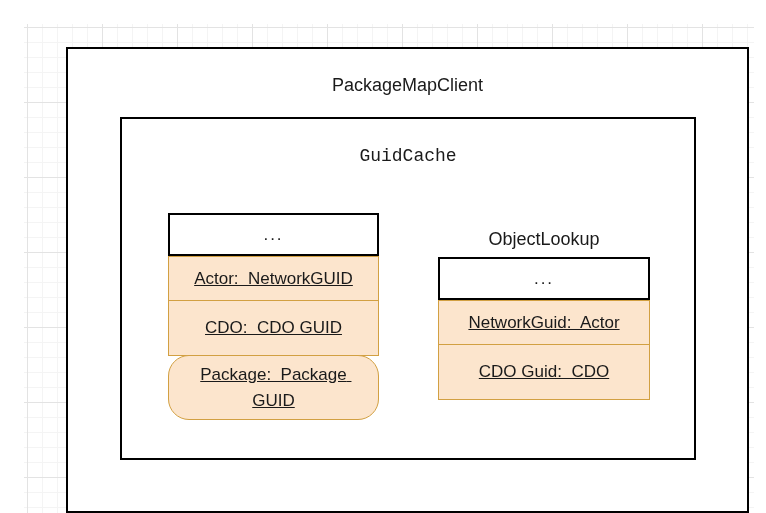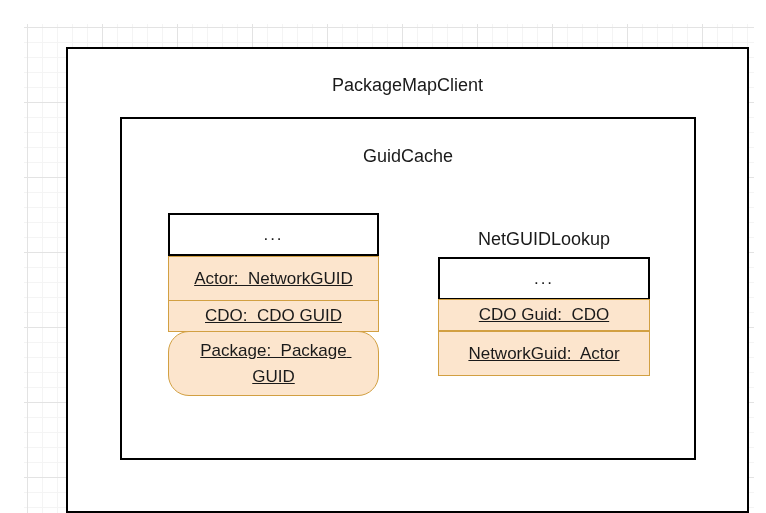--- a/index.html
+++ b/index.html
@@ -40,20 +40,21 @@
     width: 576px; height: 343px;
     background: #ffffff;
     border: 2px solid #000000;
   }
   .inner-title {
     position: absolute;
     left: 0; right: 0; top: 14px;
     text-align: center;
     font-size: 18px;
     line-height: 22px;
+    font-family: Liberation Mono, monospace;
   }
   .table-group {
     position: absolute;
     top: 177px;
   }
   .table-group.left  { left: 132px; width: 235px; }
   .table-group.right { left: 402px; width: 236px; }
   .table-label {
     height: 28px;
     line-height: 28px;
@@ -79,21 +80,21 @@
     align-items: center;
     justify-content: center;
     text-align: center;
     font-size: 17px;
     line-height: 26px;
     white-space: pre-wrap;
     padding: 0 8px;
     text-decoration: underline;
   }
   .table-row.r1 { height: 45px; margin-top: 0; }
-  .table-row.r2 { height: 32px; }
+  .table-row.r2 { height: 56px; }
   .table-row.r3 { height: 65px; border-radius: 21px; }
   .watermark {
     position: absolute;
     left: 558px; top: 461px;
     font-size: 20px;
     letter-spacing: 1px;
     color: rgba(168,168,168,0.75);
     text-shadow: 1px 1px 0 rgba(255,255,255,0.95);
     z-index: 5;
     white-space: nowrap;
@@ -113,20 +114,20 @@
   </div>
 
   <div class="table-group left">
     <div class="table-header">...</div>
     <div class="table-row r1">Actor:  NetworkGUID</div>
     <div class="table-row r2">CDO:  CDO GUID</div>
     <div class="table-row r3">Package:  Package GUID</div>
   </div>
 
   <div class="table-group right">
-    <div class="table-label">NetGUIDLookup</div>
+    <div class="table-label">ObjectLookup</div>
     <div class="table-header">...</div>
+    <div class="table-row r1">NetworkGuid:  Actor</div>
     <div class="table-row r2">CDO Guid:  CDO</div>
-    <div class="table-row r1">NetworkGuid:  Actor</div>
   </div>
 
 
 </div>
 
 </body></html>

